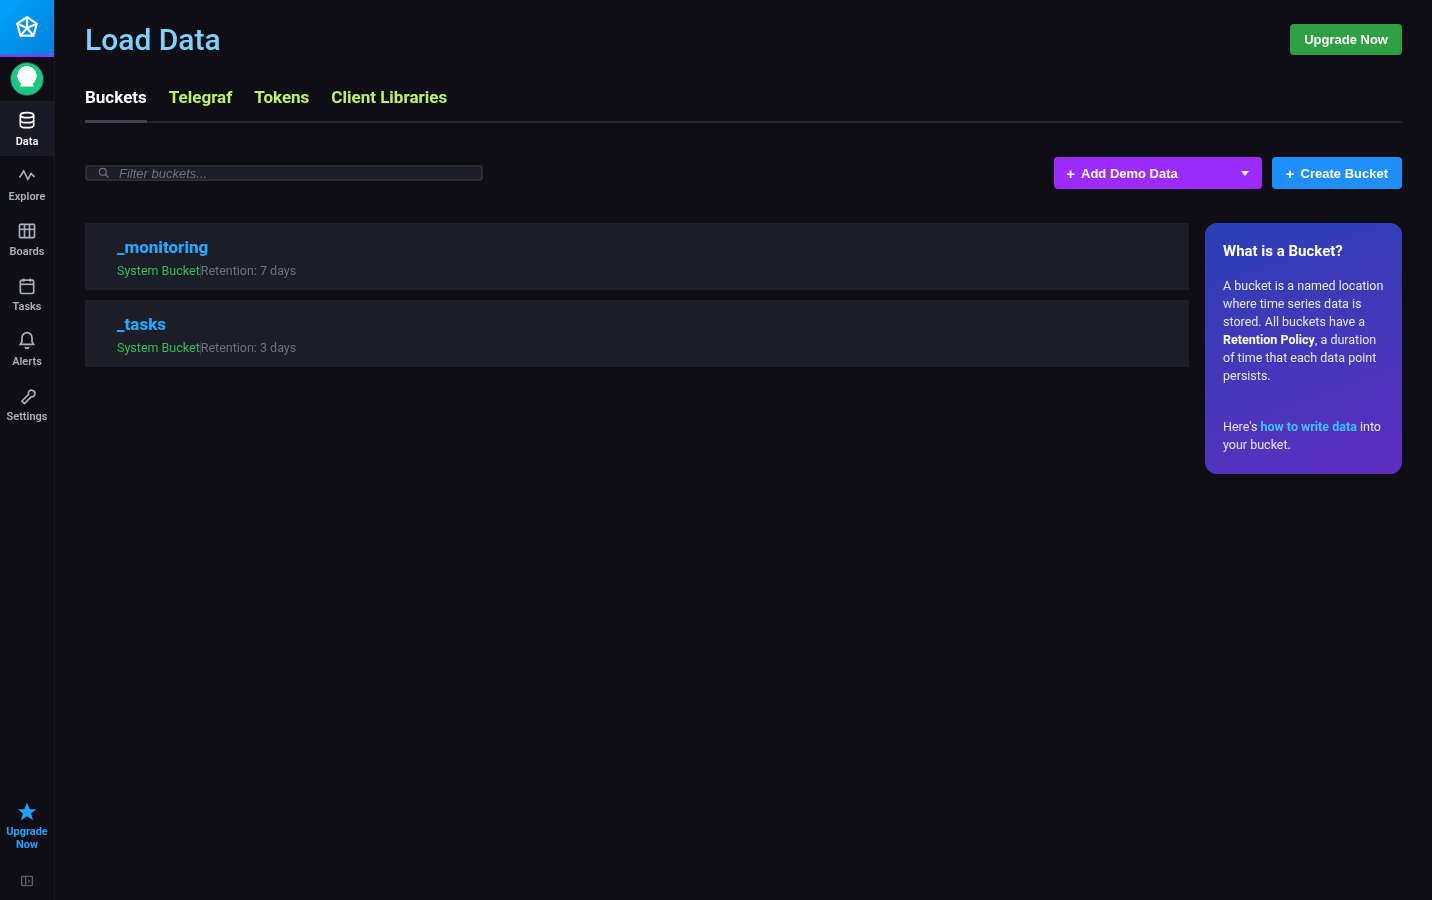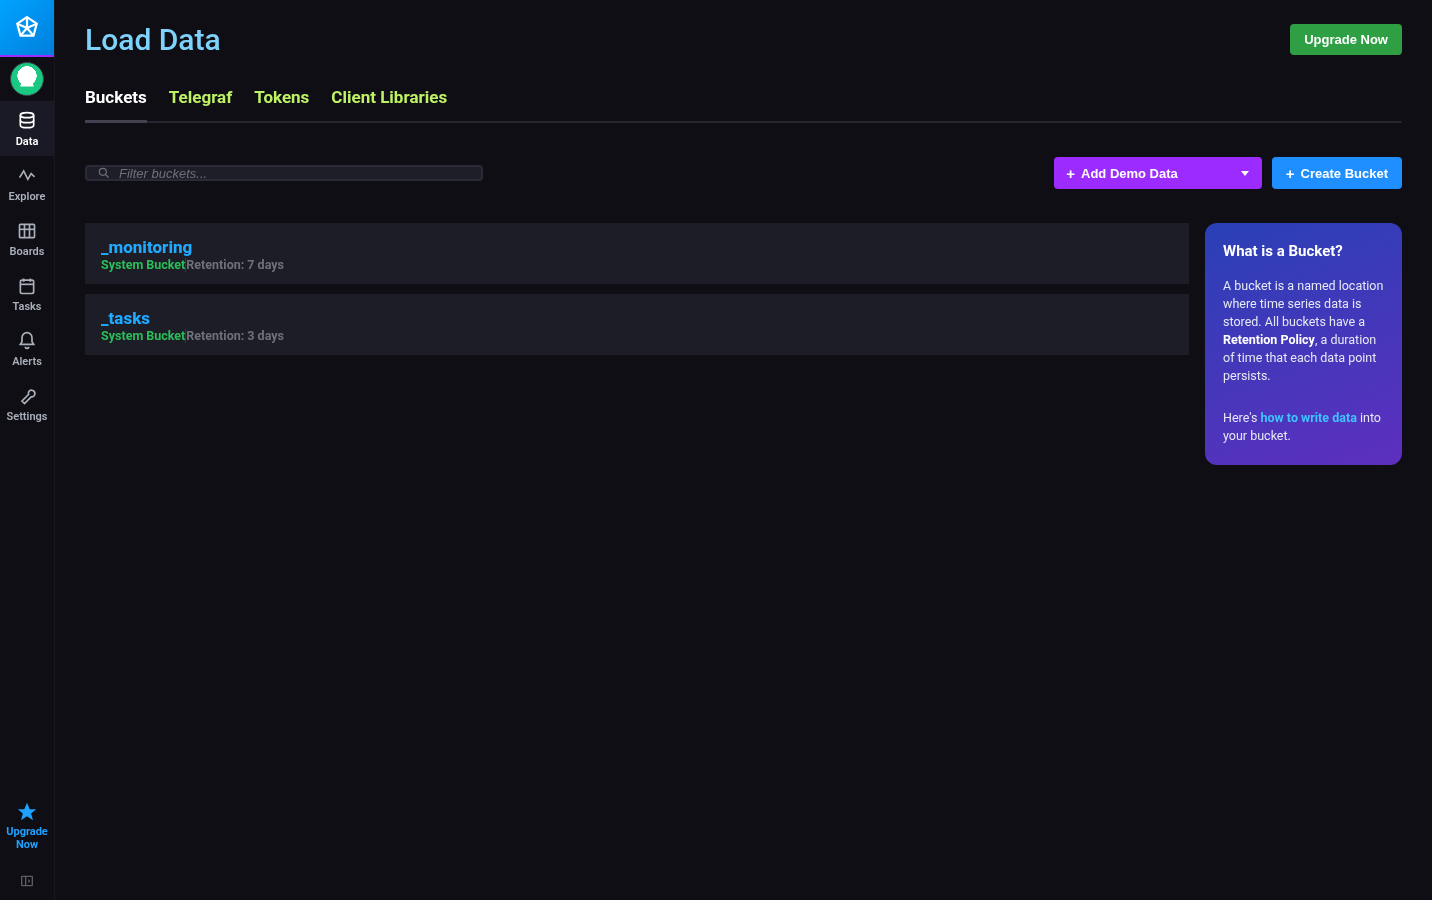--- a/index.html
+++ b/index.html
@@ -146,48 +146,48 @@
   .controls-spacer{flex:1;}
   .btn-demo{height:32px; padding:0 12px;}
   .btn-demo .caret{margin-left:56px;}
   .btn-create{height:32px;}
 
   .content-row{ display:flex; gap:16px; align-items:flex-start;}
   .bucket-list{ flex:1; display:flex; flex-direction:column; gap:10px;}
   .bucket-card{
     background:#1d1d27;
     border-radius:0;
-    padding:14px 16px 12px;
+    padding:14px 32px 12px;
   }
   .bucket-name{
     color:#1fa9ff; font-weight:800; font-size:17px; cursor:pointer;
   }
   .bucket-meta{
     display:flex; align-items:center; 
-    font-size:12.5px; font-weight:700;
+    margin-top:6px; font-size:12.5px; font-weight:400;
   }
   .meta-system{ color:#2bbf5a;}
   .meta-div{ width:1px; height:14px; background:#3a3a46;}
   .meta-ret{ color:#6e7179;}
 
   .info-panel{
     width:197px;
     background:linear-gradient(160deg,#2940b5 0%, #5e2fbf 100%);
     border-radius:12px;
     padding:18px 18px 20px;
     color:#e6e8f5;
     font-size:12.5px;
     line-height:1.45;
   }
   .info-panel h3{
     font-size:15px; font-weight:700; color:#fff; margin-bottom:14px;
   }
   .info-panel a{ color:#3ec3ff; font-weight:700; text-decoration:none; cursor:pointer;}
   .info-panel strong{ color:#fff; font-weight:700;}
-  .info-panel p{ margin-bottom:23px;}
+  .info-panel p{ margin-bottom:32px;}
   .info-panel p:last-child{margin-bottom:0;}
 
   .caret-svg{width:10px;height:10px;}
 </style>
 </head>
 <body>
 
 <nav class="nav">
   <div class="nav-logo">
     <svg viewBox="0 0 24 24" width="26" height="26" fill="none" stroke="#fff" stroke-width="2">

